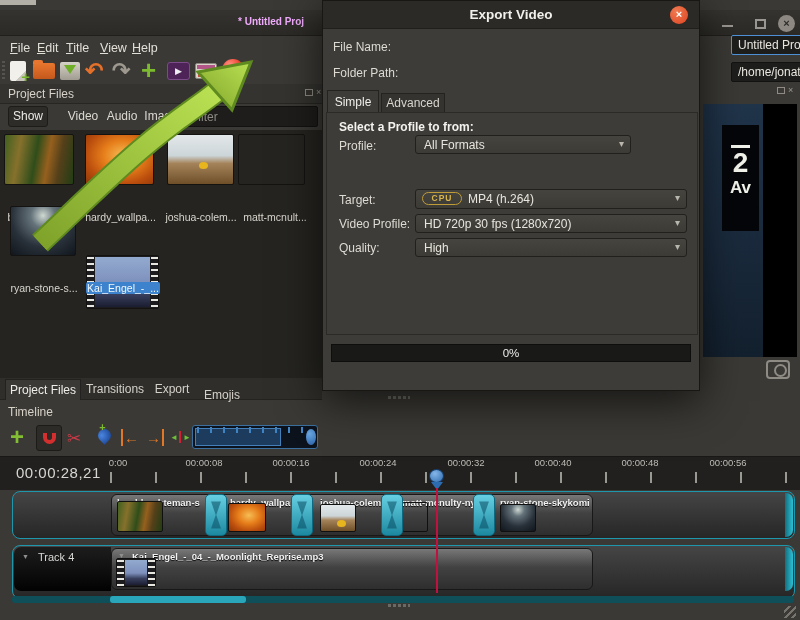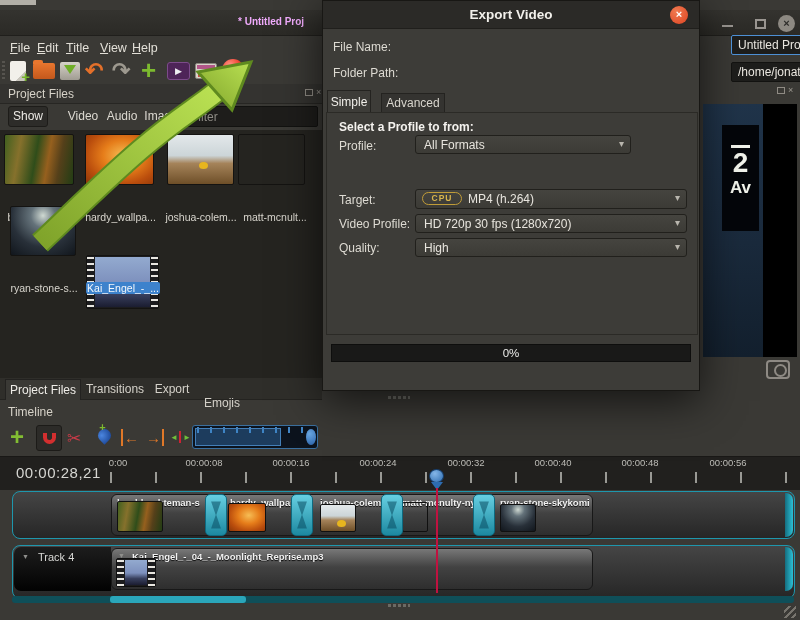--- a/index.html
+++ b/index.html
@@ -200,21 +200,21 @@
 <div class="abs thumb filmstrip" style="left:86px;top:204px;width:73px;height:54px">
     <div class="film-inner"></div>
   </div>
 <div class="abs file-label nw" style="left:8px;top:258px;width:72px">ryan-stone-s...</div>
 <div class="abs file-label sel nw" style="left:86px;top:258px;width:74px">Kai_Engel_-_...</div>
 
 <div class="abs tabsrow"></div>
 <div class="abs tab active" style="left:5px;top:379px;width:76px;height:21px">Project Files</div>
 <div class="abs tab" style="left:85px;top:379px;width:60px">Transitions</div>
 <div class="abs tab" style="left:149px;top:379px;width:46px">Export</div>
-<div class="abs tab" style="left:199px;top:393px;width:46px">Emojis</div>
+<div class="abs tab" style="left:199px;top:385px;width:46px">Emojis</div>
 <div class="abs splitter" style="left:388px;top:396px"></div>
 
 <span class="abs panel-title" style="left:8px;top:405px">Timeline</span>
 
 <span class="abs g-plus2" style="left:10px;top:423px">+</span>
 <div class="abs btn-snap">
     <span class="magnet"></span>
   </div>
 <span class="abs g-scissors" style="left:67px;top:428px">✂</span>
 <div class="abs droplet">
@@ -316,21 +316,21 @@
 <div class="abs dialog">
   <div class="dlg-titlebar"></div>
   <div class="dlg-title">Export Video</div>
   <div class="dlg-close">×</div>
 
   <span class="abs fld-label" style="left: 10px; top: 39px;">File Name:</span>
   <input class="abs t-input focus" style="left: 408px; top: 34px; width: 286px; height: 20px;" value="Untitled Project">
   <span class="abs fld-label" style="left: 10px; top: 65px;">Folder Path:</span>
   <input class="abs t-input" style="left: 408px; top: 61px; width: 220px; height: 20px;" value="/home/jonathan">
 
-  <div class="dtab active" style="left:4px;top:89px;width:44px;height:23px;line-height:22px">Simple</div>
+  <div class="dtab active" style="left:4px;top:89px;width:52px;height:23px;line-height:22px">Simple</div>
   <div class="dtab idle" style="left:58px;top:92px;width:64px;height:20px;line-height:18px">Advanced</div>
   <div class="frame"></div>
 
   <span class="abs sect" style="left: 16px; top: 119px;">Select a Profile to from:</span>
   <span class="abs fld-label" style="left: 16px; top: 138px;">Profile:</span>
   <div class="dropdown" style="left:92px;top:134px;width:216px;height:19px">
     <span class="val">All Formats</span>
     <span class="arr">▾</span>
   </div>
 

